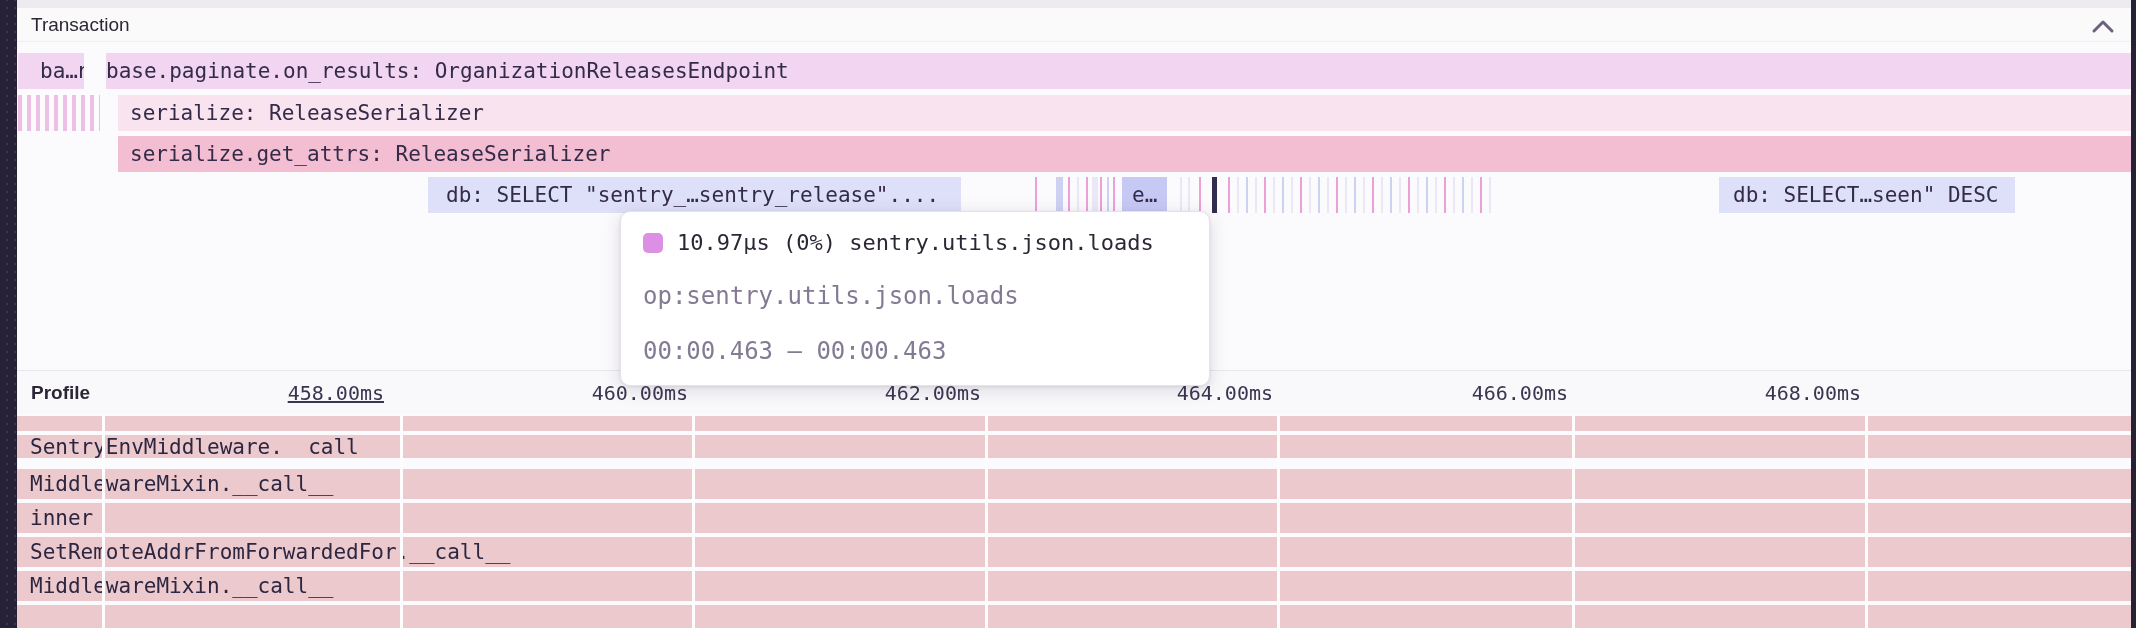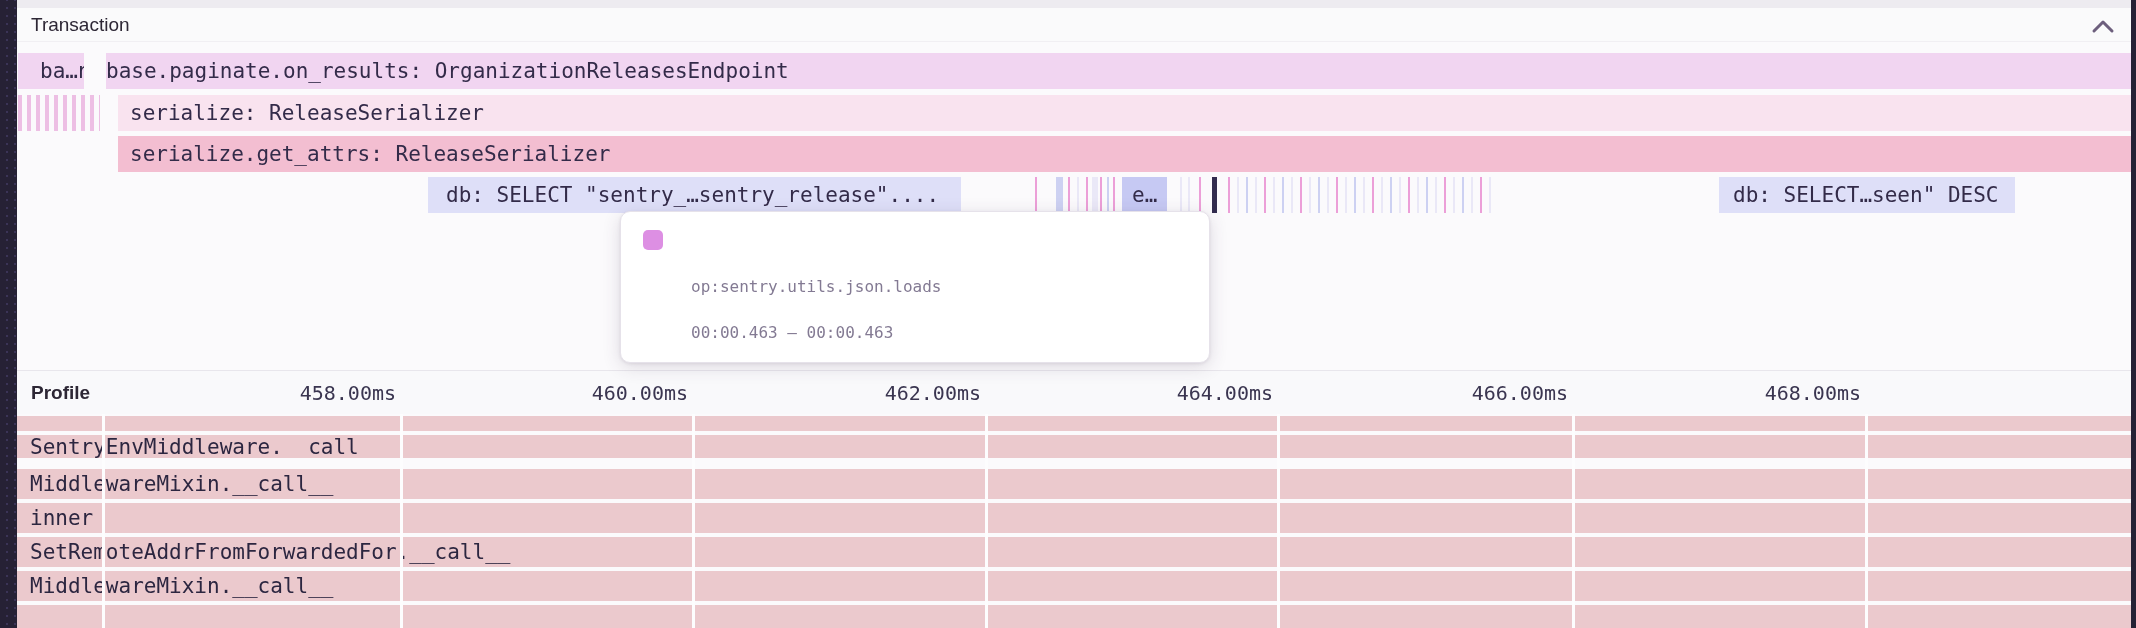--- a/index.html
+++ b/index.html
@@ -31,21 +31,21 @@
           white-space:nowrap; overflow:hidden; }
   .tickbar { position:absolute; height:36px; }
   .hatch { position:absolute; height:36px; }
 
   
   .tooltip { position:absolute; background:#ffffff; border:1px solid #e6e2ea; border-radius:10px;
              box-shadow:0 4px 18px rgba(67,49,81,0.16), 0 1px 3px rgba(67,49,81,0.10);
              padding:18px 26px 20px 22px; z-index:50; }
   .tooltip .line1 { display:flex; align-items:center; gap:14px; font-size:22px; color:#2d2735; }
   .tooltip .swatch { width:20px; height:20px; border-radius:5px; flex:0 0 auto; }
-  .tooltip .line2, .tooltip .line3 { font-size:16px; color:#837a93; margin-top:27px;margin-left:48px; }
+  .tooltip .line2, .tooltip .line3 { font-size:24px; color:#837a93; margin-top:27px; }
 
   
   .axis-tick { position:absolute; top:381px; font-size:20px; color:#3a3550; transform:translateX(-100%); }
   .flame-row { position:absolute; left:17px; width:2114px; overflow:hidden;
                font-size:21px; color:#2c2640; white-space:nowrap; }
   .flame-row .frame-label { position:absolute; left:13px; top:50%; transform:translateY(-50%); }
   .gridline { position:absolute; width:3px; background:#fdfdfe; z-index:5; }
 </style>
 </head>
 <body>
@@ -113,30 +113,31 @@
       <div class="tickbar" style="left: 1489px; top: 177px; width: 2px; background: rgb(234, 232, 247);"></div>
       <div class="span" style="left: 428px; top: 177px; width: 533px; background: rgb(222, 223, 248); padding-left: 18px;">db: SELECT "sentry_…sentry_release"....</div>
       <div class="span" style="left: 1122px; top: 177px; width: 45px; background: rgb(198, 201, 243); padding-left: 10px;">e…</div>
       <div class="span" style="left: 1212px; top: 177px; width: 5px; background: rgb(50, 44, 78); padding-left: 0px;"></div>
       <div class="span" style="left: 1719px; top: 177px; width: 296px; background: rgb(222, 223, 248); padding-left: 14px;">db: SELECT…seen" DESC</div>
     </div>
 
   <div class="tooltip" id="span-tooltip" style="left: 620px; top: 211px; width: 590px;">
     <div class="line1">
       <span class="swatch" id="tooltip-swatch" style="background: rgb(221, 143, 227);"></span>
+      <span>10.97µs (0%) sentry.utils.json.loads</span>
     </div>
     <div class="line2">op:sentry.utils.json.loads</div>
     <div class="line3">00:00.463 — 00:00.463</div>
   </div>
 
   <div class="panel-header" id="profile-header">
     <span class="title">Profile</span>
   </div>
   <div id="axis-ticks">
-      <div class="axis-tick" style="left: 396px;">458.00ms</div>
+      <div class="axis-tick" style="left: 384px; text-decoration: underline;">458.00ms</div>
       <div class="axis-tick" style="left: 688px;">460.00ms</div>
       <div class="axis-tick" style="left: 981px;">462.00ms</div>
       <div class="axis-tick" style="left: 1273px;">464.00ms</div>
       <div class="axis-tick" style="left: 1568px;">466.00ms</div>
       <div class="axis-tick" style="left: 1861px;">468.00ms</div>
     </div>
 
   <div id="flame-rows">
       <div class="flame-row" style="top: 416px; height: 15px; background: rgb(235, 201, 205);"></div>
       <div class="flame-row" style="top: 435px; height: 23px; background: rgb(235, 201, 205);">

